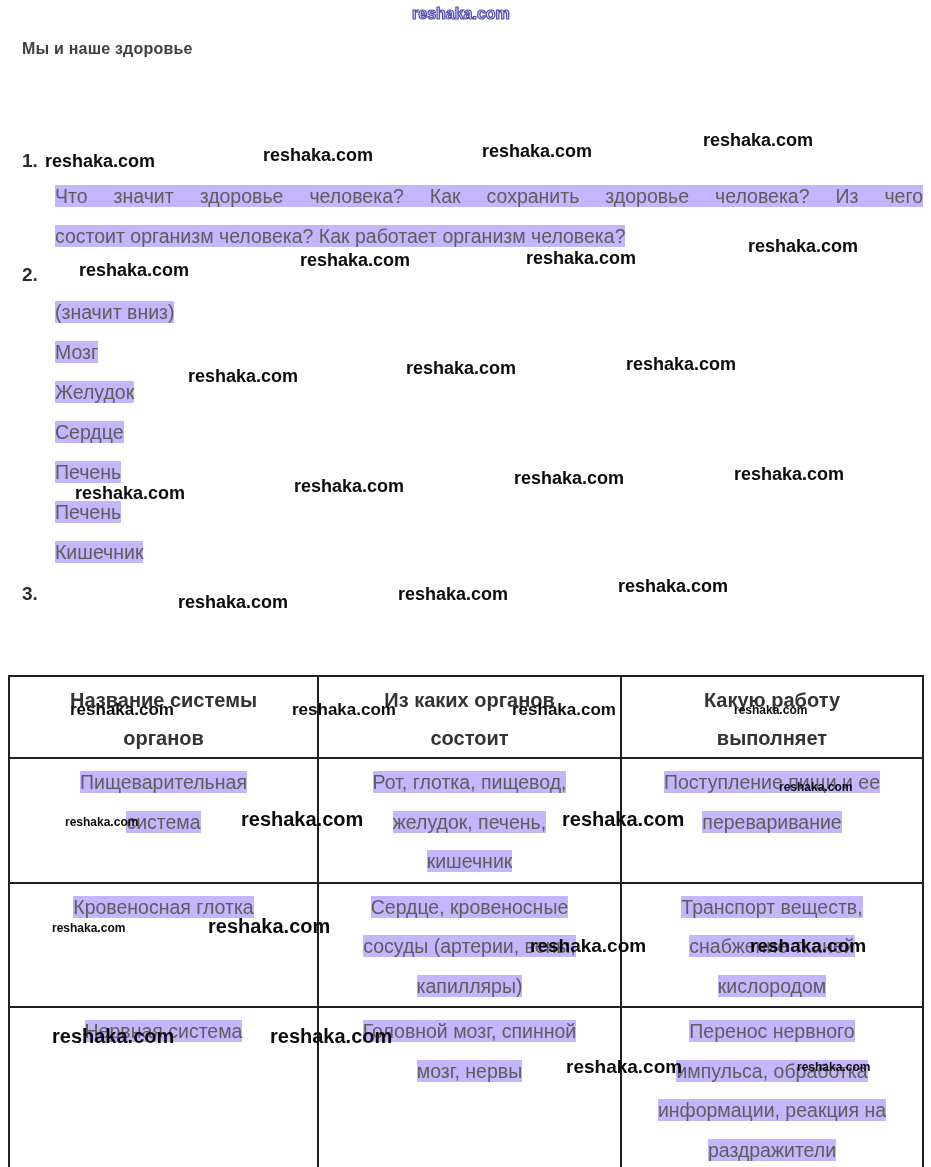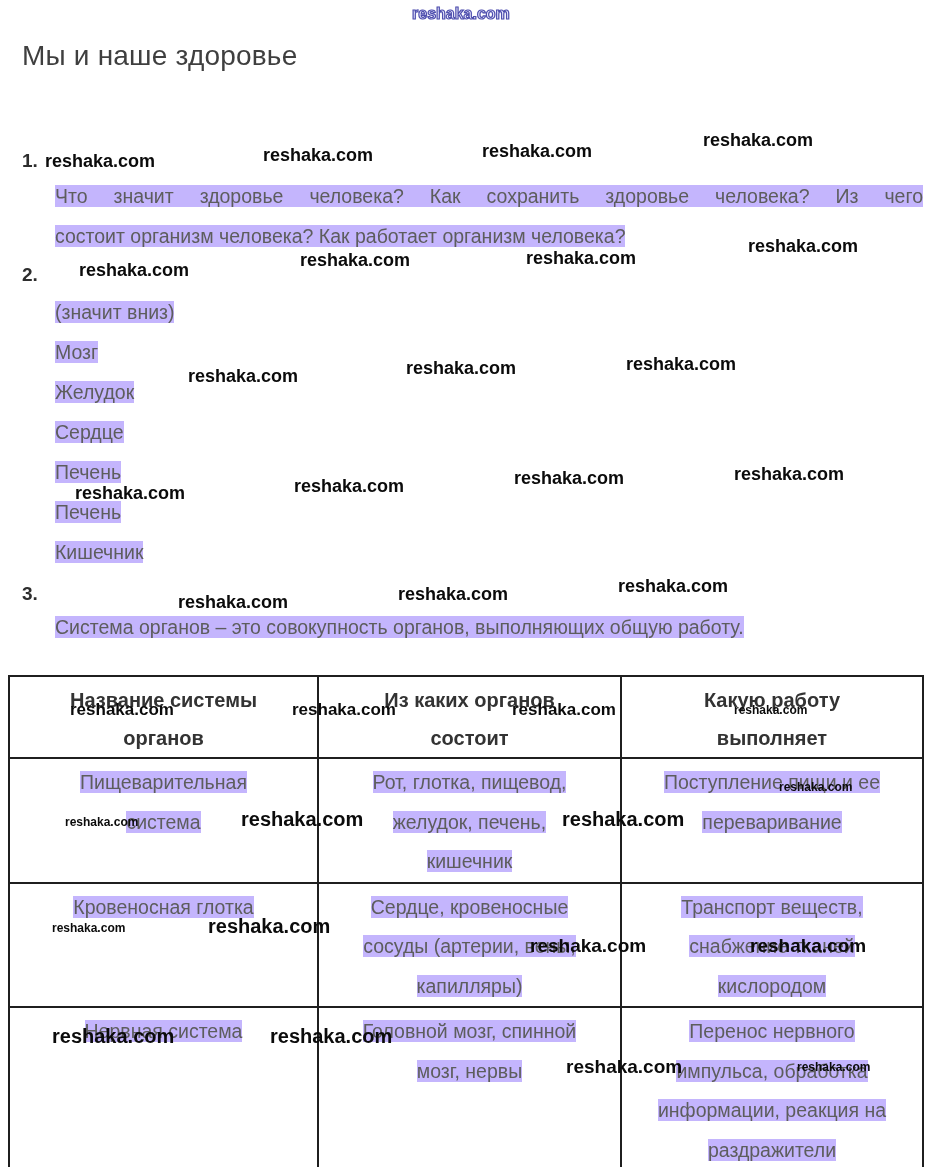--- a/index.html
+++ b/index.html
@@ -5,21 +5,21 @@
   html,body{margin:0;padding:0;background:#ffffff;}
   .page{
     position:relative;
     width:931px;height:1167px;
     background:#ffffff;
     font-family:"Liberation Sans", sans-serif;
     overflow:hidden;
   }
   .heading{
     position:absolute;left:22px;
-    font-size:28px;font-weight:normal;color:#3f3f3f;letter-spacing:.2px;
+    font-size:16px;font-weight:bold;color:#3f3f3f;letter-spacing:.2px;
   }
   .qnum{
     position:absolute;left:22px;
     font-size:19px;font-weight:bold;color:#2d2d2d;
   }
   .scanblock{
     position:absolute;
     font-size:19.5px;color:#5d5d5d;line-height:40px;
   }
   .scan{background:#c4b5fd;}
@@ -83,21 +83,20 @@
     <div><span class="scan">(значит вниз)</span></div>
     <div><span class="scan">Мозг</span></div>
     <div><span class="scan">Желудок</span></div>
     <div><span class="scan">Сердце</span></div>
     <div><span class="scan">Печень</span></div>
     <div><span class="scan">Печень</span></div>
     <div><span class="scan">Кишечник</span></div>
   </div>
 
   <div class="qnum" style="top:583px;">3.</div>
-  <div class="scanblock q3line"><span class="scan">Система органов – это совокупность органов, выполняющих общую работу.</span></div>
 
   <table class="answer-table">
     <colgroup>
         <col class="c1">
         <col class="c2">
         <col class="c3">
       </colgroup>
     <tbody>
       <tr>
         <td class="th-cell">Название системы

